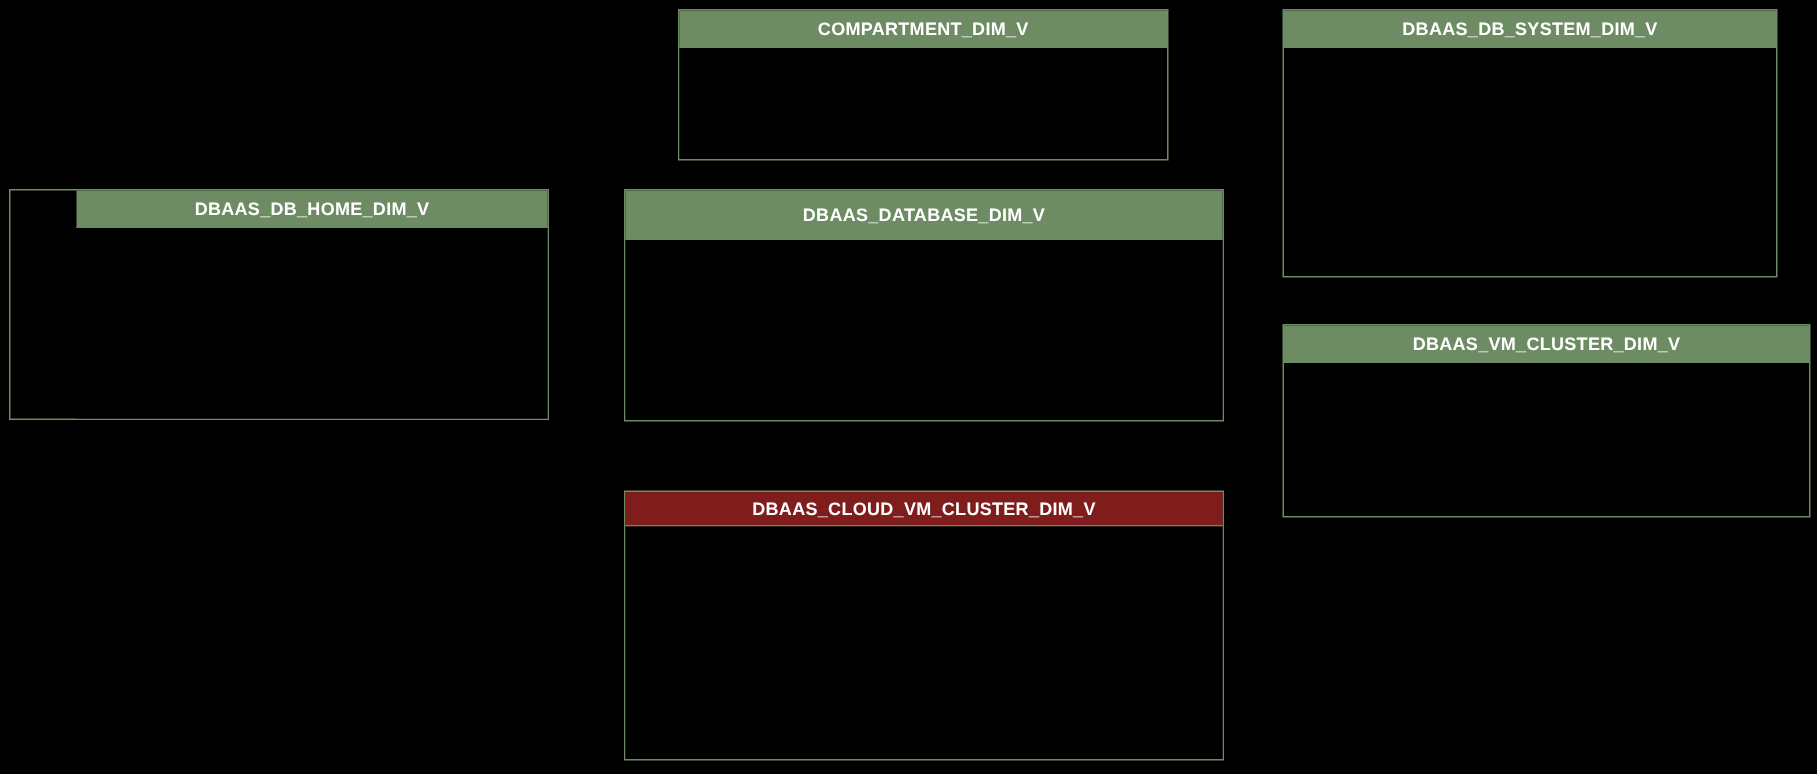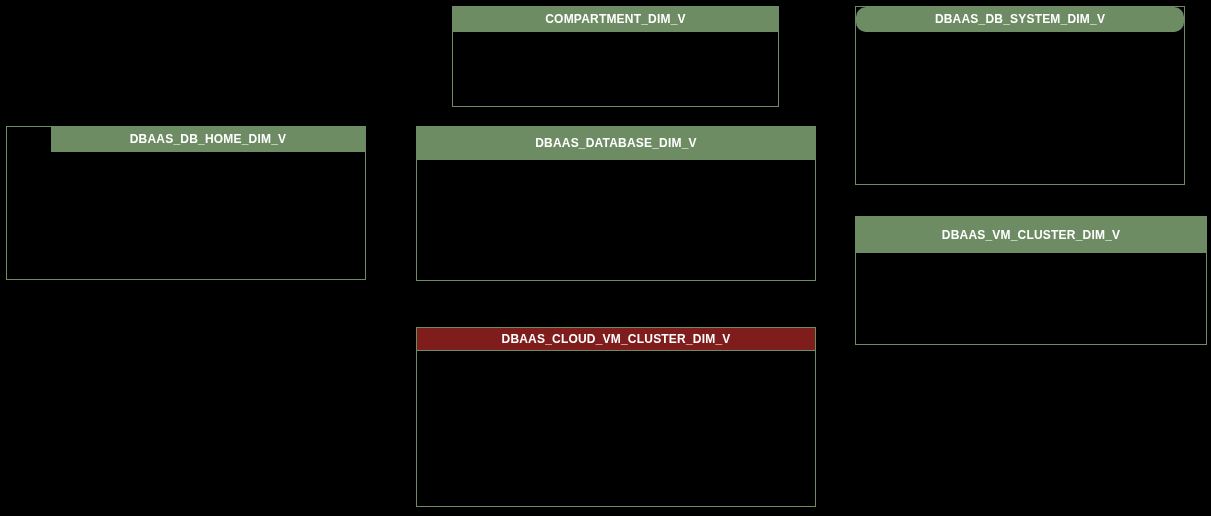--- a/index.html
+++ b/index.html
@@ -54,32 +54,32 @@
 </style>
 </head>
 <body>
 
 <div id="canvas" style="width: 1211px; height: 516px; background: rgb(0, 0, 0);">
     <div class="entity" style="left: 452px; top: 6px; width: 327px; height: 101px; border-color: rgb(110, 140, 99); background: rgb(0, 0, 0);">
       <div class="entity-header" style="height: 25px; background: rgb(110, 140, 99); color: rgb(255, 255, 255); border-bottom-color: rgb(110, 140, 99);">COMPARTMENT_DIM_V</div>
       <ul class="entity-body" style="background: rgb(0, 0, 0);"></ul>
     </div>
     <div class="entity" style="left: 855px; top: 6px; width: 330px; height: 179px; border-color: rgb(110, 140, 99); background: rgb(0, 0, 0);">
-      <div class="entity-header" style="height: 25px; background: rgb(110, 140, 99); color: rgb(255, 255, 255); border-bottom-color: rgb(110, 140, 99); border-radius: 10px;">DBAAS_DB_SYSTEM_DIM_V</div>
+      <div class="entity-header" style="height: 25px; background: rgb(110, 140, 99); color: rgb(255, 255, 255); border-bottom-color: rgb(110, 140, 99);">DBAAS_DB_SYSTEM_DIM_V</div>
       <ul class="entity-body" style="background: rgb(0, 0, 0);"></ul>
     </div>
     <div class="entity" style="left: 6px; top: 126px; width: 360px; height: 154px; border-color: rgb(110, 140, 99); background: rgb(0, 0, 0); padding-left: 44px;">
       <div class="entity-header" style="height: 25px; background: rgb(110, 140, 99); color: rgb(255, 255, 255); border-bottom-color: rgb(110, 140, 99);">DBAAS_DB_HOME_DIM_V</div>
       <ul class="entity-body" style="background: rgb(0, 0, 0);"></ul>
     </div>
     <div class="entity" style="left: 416px; top: 126px; width: 400px; height: 155px; border-color: rgb(110, 140, 99); background: rgb(0, 0, 0);">
       <div class="entity-header" style="height: 33px; background: rgb(110, 140, 99); color: rgb(255, 255, 255); border-bottom-color: rgb(110, 140, 99);">DBAAS_DATABASE_DIM_V</div>
       <ul class="entity-body" style="background: rgb(0, 0, 0);"></ul>
     </div>
     <div class="entity" style="left: 855px; top: 216px; width: 352px; height: 129px; border-color: rgb(110, 140, 99); background: rgb(0, 0, 0);">
-      <div class="entity-header" style="height: 36px; background: rgb(110, 140, 99); color: rgb(255, 255, 255); border-bottom-color: rgb(110, 140, 99);">DBAAS_VM_CLUSTER_DIM_V</div>
+      <div class="entity-header" style="height: 25px; background: rgb(110, 140, 99); color: rgb(255, 255, 255); border-bottom-color: rgb(110, 140, 99);">DBAAS_VM_CLUSTER_DIM_V</div>
       <ul class="entity-body" style="background: rgb(0, 0, 0);"></ul>
     </div>
     <div class="entity" style="left: 416px; top: 327px; width: 400px; height: 180px; border-color: rgb(110, 140, 99); background: rgb(0, 0, 0);">
       <div class="entity-header" style="height: 23px; background: #7f1d1d; color: rgb(255, 255, 255); border-bottom-color: rgb(110, 140, 99);">DBAAS_CLOUD_VM_CLUSTER_DIM_V</div>
       <ul class="entity-body" style="background: rgb(0, 0, 0);"></ul>
     </div>
   </div>
 
 </body></html>

